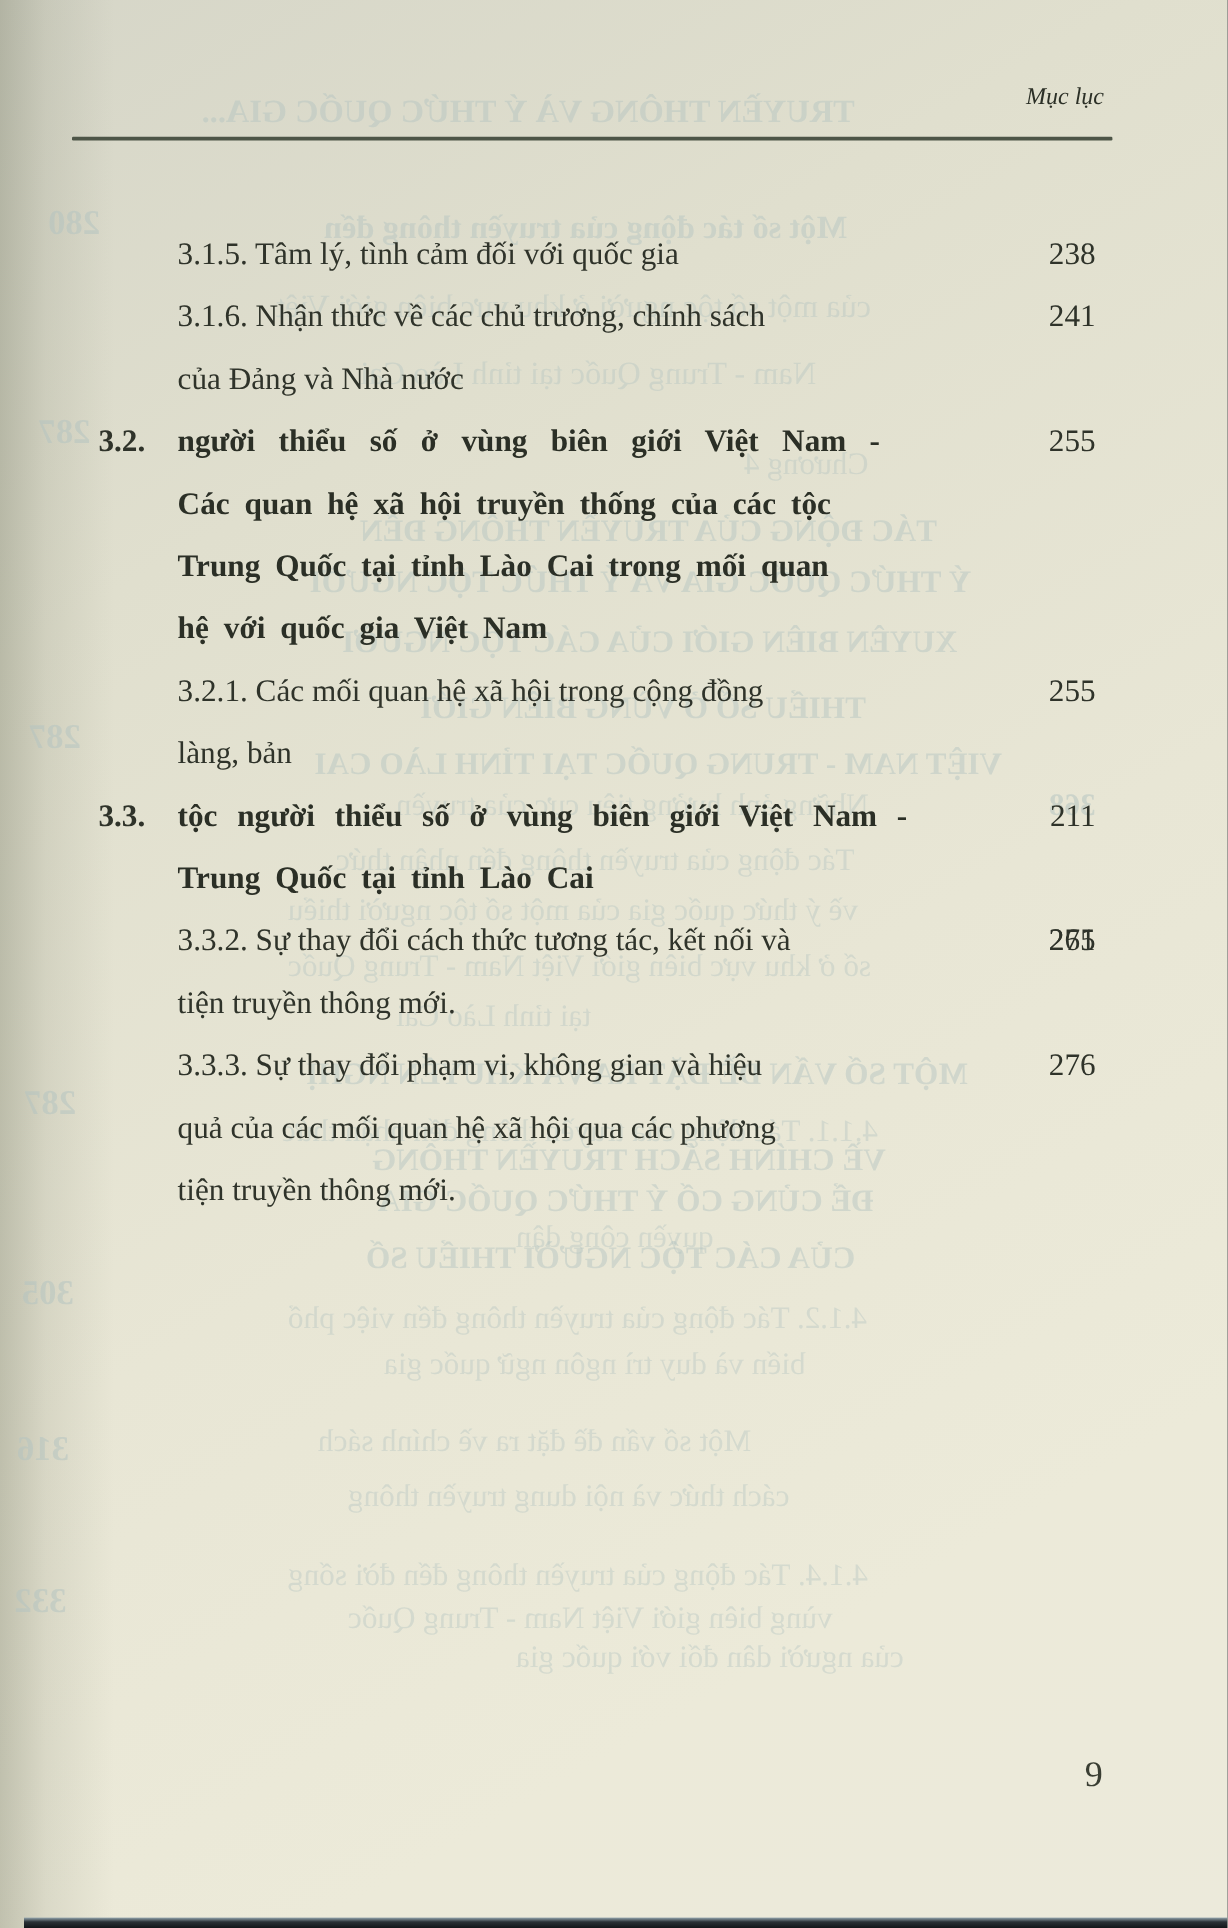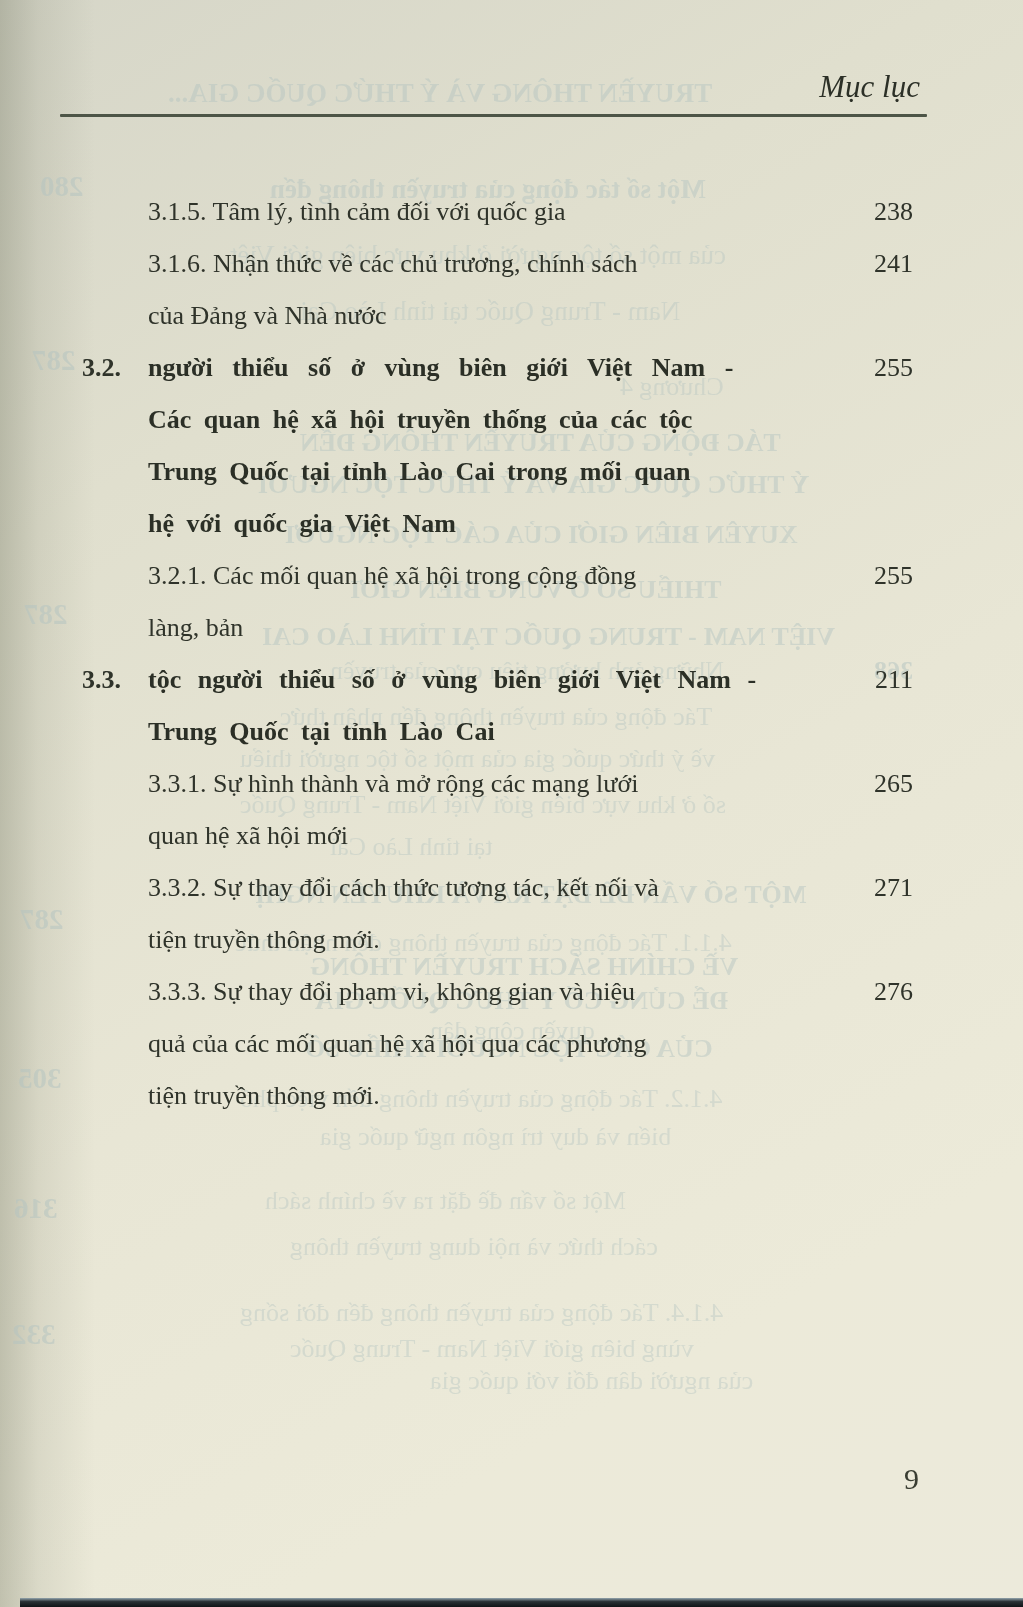--- a/index.html
+++ b/index.html
@@ -10,21 +10,21 @@
     overflow:hidden;
     font-family:"Liberation Serif","DejaVu Serif",serif;
     color:#2f332a;
     background:
       linear-gradient(to right, rgba(95,100,78,0.30) 0px, rgba(95,100,78,0.12) 38px, rgba(95,100,78,0) 95px),
       linear-gradient(150deg,#d6d6c8 0%,#e0dfce 25%,#e8e6d5 55%,#ecead9 80%,#eceadb 100%);
   }
   
   .running-head{
     position:absolute;top:70px;right:103px;
-    font-style:italic;font-size:31px;line-height:1.1;color:#2c3027;
+    font-style:italic;font-size:20px;line-height:1.1;color:#2c3027;
   }
   .head-rule{
     position:absolute;left:60px;top:114px;width:867px;height:3px;
     background:#4d5547;border-radius:1px;
   }
   
   .toc{position:absolute;left:0;right:0;top:186px;font-size:26px;}
   .entry{position:relative;}
   .entry .sec-no{
     position:absolute;left:82px;top:0;height:52px;line-height:52px;
@@ -139,24 +139,20 @@
     <div class="entry bold">
       <span class="sec-no">3.3.</span>
       <div class="lines">
         <div class="ln" style="word-spacing:10px">tộc người thiểu số ở vùng biên giới Việt Nam -</div>
         <div class="ln">Trung Quốc tại tỉnh Lào Cai</div>
       </div>
       <span class="pg">211</span>
     </div>
 
     <div class="entry">
-      <div class="lines">
-        <div class="ln">3.3.1. Sự hình thành và mở rộng các mạng lưới</div>
-        <div class="ln">quan hệ xã hội mới</div>
-      </div>
       <span class="pg">265</span>
     </div>
 
     <div class="entry">
       <div class="lines">
         <div class="ln">3.3.2. Sự thay đổi cách thức tương tác, kết nối và</div>
         <div class="ln">tiện truyền thông mới.</div>
       </div>
       <span class="pg">271</span>
     </div>

